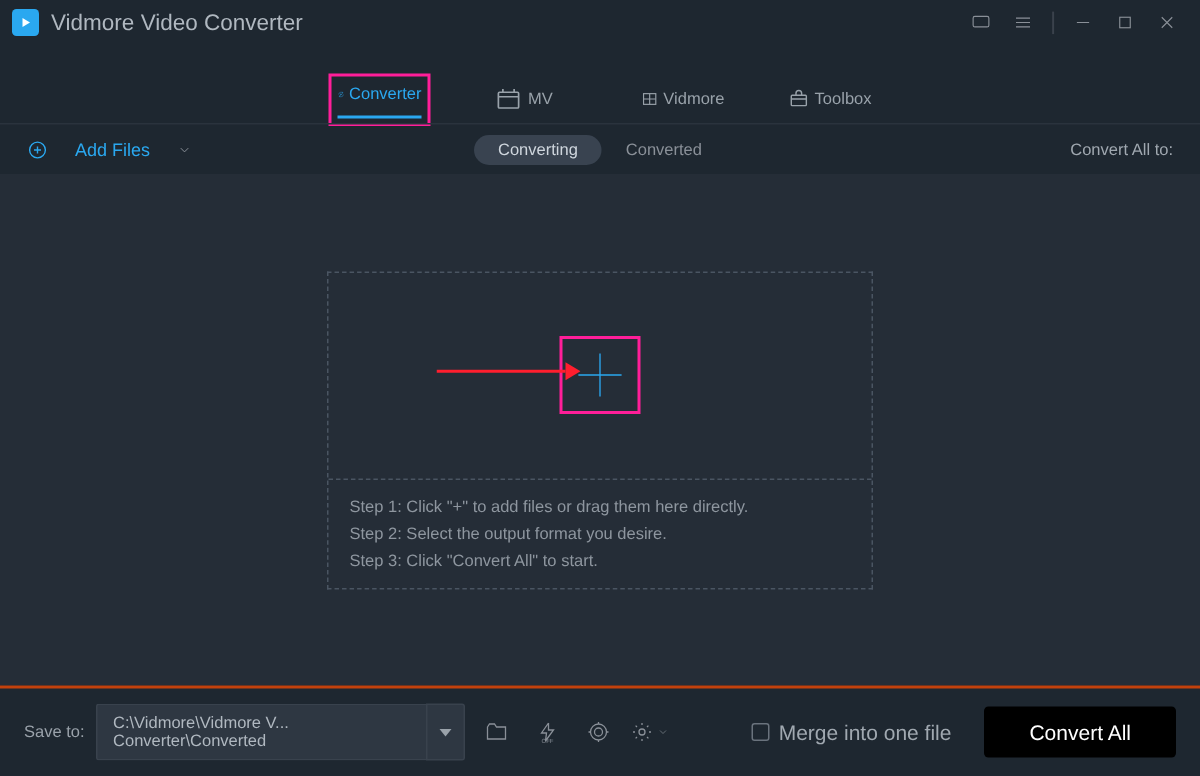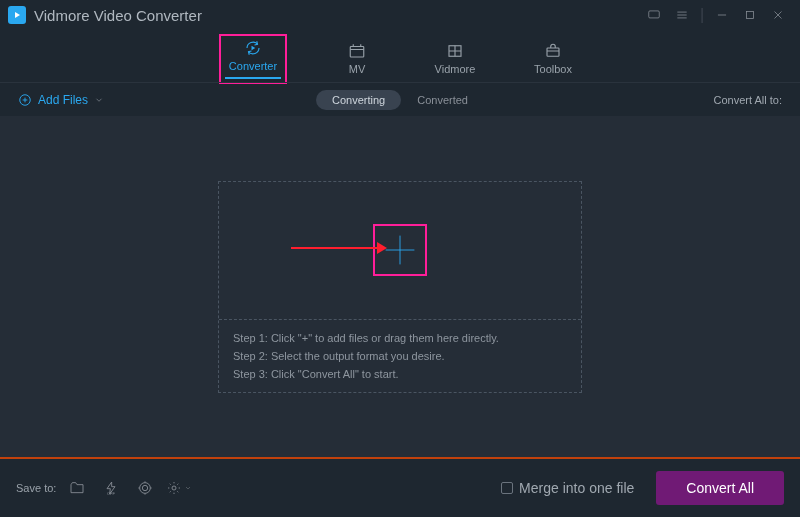--- a/index.html
+++ b/index.html
@@ -5,26 +5,26 @@
   * { box-sizing: border-box; margin: 0; padding: 0; font-family: "Segoe UI", Arial, sans-serif; }
   body { width: 800px; height: 517px; background: #1e2730; color: #a0a8b0; overflow: hidden; position: relative; }
   .titlebar { height: 30px; display: flex; align-items: center; padding: 0 8px; background: #1e2730; }
   .app-logo { width: 18px; height: 18px; background: #2aa8f0; border-radius: 3px; display: flex; align-items: center; justify-content: center; margin-right: 8px; }
   .app-logo svg { width: 12px; height: 12px; }
   .app-title { font-size: 15px; color: #b0b8c0; flex: 0 0 auto; }
   .tb-spacer { flex: 1; }
   .tb-btn { width: 28px; height: 28px; display: flex; align-items: center; justify-content: center; color: #8a9098; cursor: pointer; }
   .tb-btn svg { width: 14px; height: 14px; stroke: currentColor; fill: none; stroke-width: 1.3; }
   .navbar { height: 52px; display: flex; justify-content: center; align-items: flex-end; gap: 42px; padding-bottom: 0; }
-  .nav-item { display: flex; flex-direction: column; align-items: center; gap: 3px; padding-bottom: 5px; cursor: pointer; color: #99a2aa; font-size: 11px; border-bottom: 2px solid transparent; width: 56px;}
+  .nav-item { display: flex; flex-direction: row; align-items: center; gap: 3px; padding-bottom: 5px; cursor: pointer; color: #99a2aa; font-size: 11px; border-bottom: 2px solid transparent; width: 56px;}
   .nav-item svg { width: 20px; height: 18px; stroke: currentColor; fill: none; stroke-width: 1.5; }
   .nav-item.active { color: #2aa8f0; border-bottom: 2px solid #2aa8f0; }
   .nav-hilite { border: 2px solid #ff1e99; padding: 3px 4px; margin-bottom: -2px;}
   .toolbar { height: 34px; display: flex; align-items: center; padding: 0 18px; border-top: 1px solid #2a333d; position: relative; }
-  .add-files { display: flex; align-items: center; gap: 6px; color: #2aa8f0; font-size: 12px; cursor: pointer; }
+  .add-files { display: flex; align-items: center; gap: 18px; color: #2aa8f0; font-size: 12px; cursor: pointer; }
   .add-files svg { width: 14px; height: 14px; stroke: currentColor; fill: none; stroke-width: 1.6; }
   .add-files .chev { color: #8a9098; }
   .pill-wrap { position: absolute; left: 50%; transform: translateX(-50%); display: flex; gap: 0; background: transparent; align-items: flex-start; }
   .pill { padding: 4px 16px; border-radius: 12px; font-size: 11px; color: #8a9098; cursor: pointer; }
   .pill.active { background: #394350; color: #cfd6dd; }
   .convert-to { margin-left: auto; display: flex; align-items: flex-start; gap: 6px; font-size: 11px; }
   .dropdown { background: #2e3742; color: #b8c0c8; padding: 4px 24px 4px 10px; font-size: 11px; position: relative; border-radius: 2px; cursor: pointer; }
   .dropdown::after { content: ""; position: absolute; right: 8px; top: 50%; transform: translateY(-40%); border-left: 4px solid transparent; border-right: 4px solid transparent; border-top: 5px solid #2aa8f0; }
   .main { position: absolute; top: 116px; bottom: 60px; left: 0; right: 0; background: #252d37; display: flex; align-items: center; justify-content: center; }
   .dropzone { width: 364px; height: 212px; border: 1px dashed #4a5562; display: flex; flex-direction: column; }
@@ -37,21 +37,21 @@
   .footer { position: absolute; bottom: 0; left: 0; right: 0; height: 60px; background: #1e2730; display: flex; align-items: center; padding: 0 16px; gap: 8px; border-top: 2px solid #c2410c; }
   .footer .label { font-size: 11px; color: #9aa2aa; }
   .path-box { display:flex; align-items:stretch; }
   .path-input { background: #2e3742; color: #b0b8c0; font-size: 11px; padding: 6px 10px; width: 220px; border: 1px solid #39424d; border-right:none; border-radius: 2px 0 0 2px; }
   .path-dd { background: #2e3742; border: 1px solid #39424d; width: 26px; display:flex; align-items:center; justify-content:center; border-radius: 0 2px 2px 0; cursor:pointer;}
   .path-dd::after { content:""; border-left:4px solid transparent; border-right:4px solid transparent; border-top:5px solid #9aa2aa;}
   .ft-icon { width: 26px; height: 26px; display: flex; align-items: center; justify-content: center; cursor: pointer; color: #8a9098; }
   .ft-icon svg { width: 16px; height: 16px; stroke: currentColor; fill: none; stroke-width: 1.3; }
   .merge { display: flex; align-items: center; gap: 6px; font-size: 14px; margin-left: auto; cursor: pointer; }
   .merge .cb { width: 12px; height: 12px; border: 1px solid #6a737d; border-radius: 2px; }
-  .convert-btn { background: #701a75; color: #fff; font-size: 14px; padding: 9px 30px; border-radius: 3px; margin-left: 14px; cursor: pointer; }
+  .convert-btn { background: #000000; color: #fff; font-size: 14px; padding: 9px 30px; border-radius: 3px; margin-left: 14px; cursor: pointer; }
 </style>
 </head>
 <body>
 
 <div class="titlebar">
   <div class="app-logo">
     <svg viewBox="0 0 24 24">
         <polygon points="8,6 18,12 8,18" fill="#fff"></polygon>
       </svg>
   </div>
@@ -160,20 +160,24 @@
     <div class="dz-steps">
       <div>Step 1: Click "+" to add files or drag them here directly.</div>
       <div>Step 2: Select the output format you desire.</div>
       <div>Step 3: Click "Convert All" to start.</div>
     </div>
   </div>
 </div>
 
 <div class="footer">
   <span class="label">Save to:</span>
+  <div class="path-box">
+    <div class="path-input">C:\Vidmore\Vidmore V... Converter\Converted</div>
+    <div class="path-dd"></div>
+  </div>
   <div class="ft-icon">
     <svg viewBox="0 0 24 24">
         <path d="M3 7l2-3h5l2 3h9v12H3z"></path>
       </svg>
   </div>
   <div class="ft-icon">
     <svg viewBox="0 0 24 24">
         <polyline points="13 3 6 13 11 13 10 21 18 10 13 10 13 3"></polyline>
         <text x="6" y="23" font-size="6" fill="currentColor" stroke="none">OFF</text>
       </svg>

